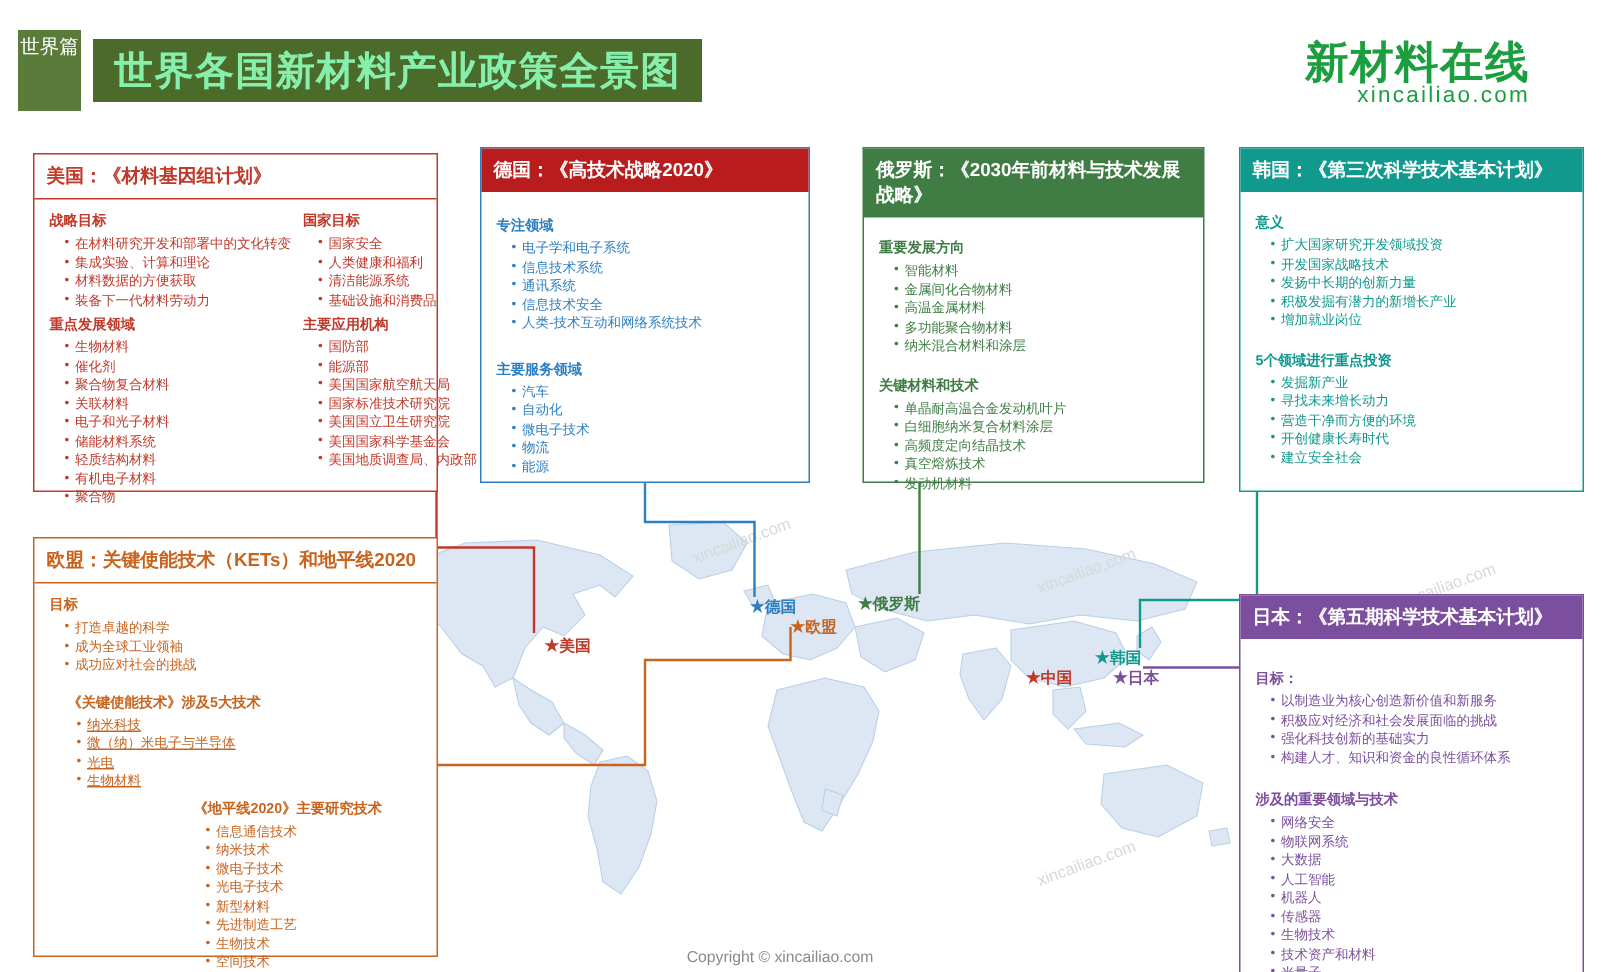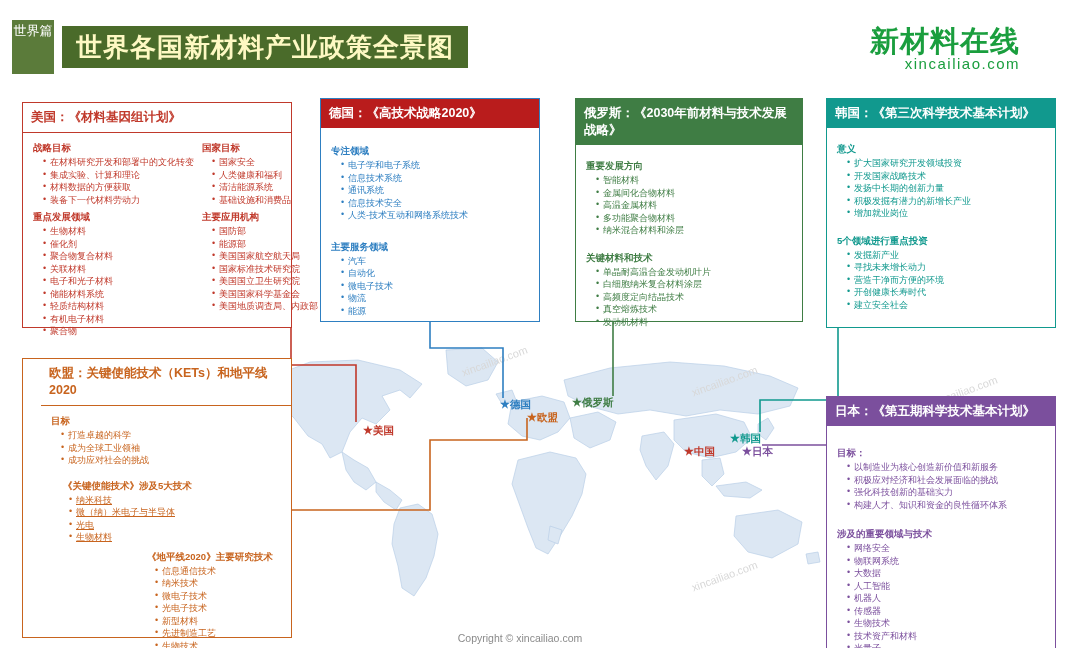--- a/index.html
+++ b/index.html
@@ -34,21 +34,21 @@
     text-align: center;
     padding-top: 2px;
     box-sizing: border-box;
     letter-spacing: 0px;
   }
   .hdr-title {
     position: absolute;
     left: 62px; top: 16px;
     height: 42px;
     background: #4a6b2a;
-    color: #fef9c3;
+    color: #86efac;
     font-size: 26px;
     font-weight: bold;
     line-height: 42px;
     padding: 0 14px;
     white-space: nowrap;
     letter-spacing: 1px;
   }
   .logo-main {
     position: absolute;
     right: 20px; top: 12px;
@@ -125,21 +125,21 @@
     top: -1px;
   }
   .cols { display: flex; gap: 8px; }
   .col { flex: 1; }
 
   
   .p-red   { border-color: #c0392b; }
   .p-red .panel-title { color: #c0392b; border-bottom: 1px solid #c0392b; }
   .p-red .sec-head, .p-red .panel-body { color: #c0392b; }
 
-  .p-orange { border-color: #c8641e; padding-left: 18px; }
+  .p-orange { border-color: #c8641e; }
   .p-orange .panel-title { color: #c8641e; border-bottom: 1px solid #c8641e; }
   .p-orange .sec-head, .p-orange .panel-body { color: #c8641e; }
 
   .p-blue { border-color: #2e7fc1; }
   .p-blue .panel-title { background: #b91c1c; color: #ffffff; }
   .p-blue .sec-head, .p-blue .panel-body { color: #2e7fc1; }
 
   .p-green { border-color: #3f7d44; }
   .p-green .panel-title { background: #3f7d44; color: #ffffff; }
   .p-green .sec-head, .p-green .panel-body { color: #3f7d44; }

